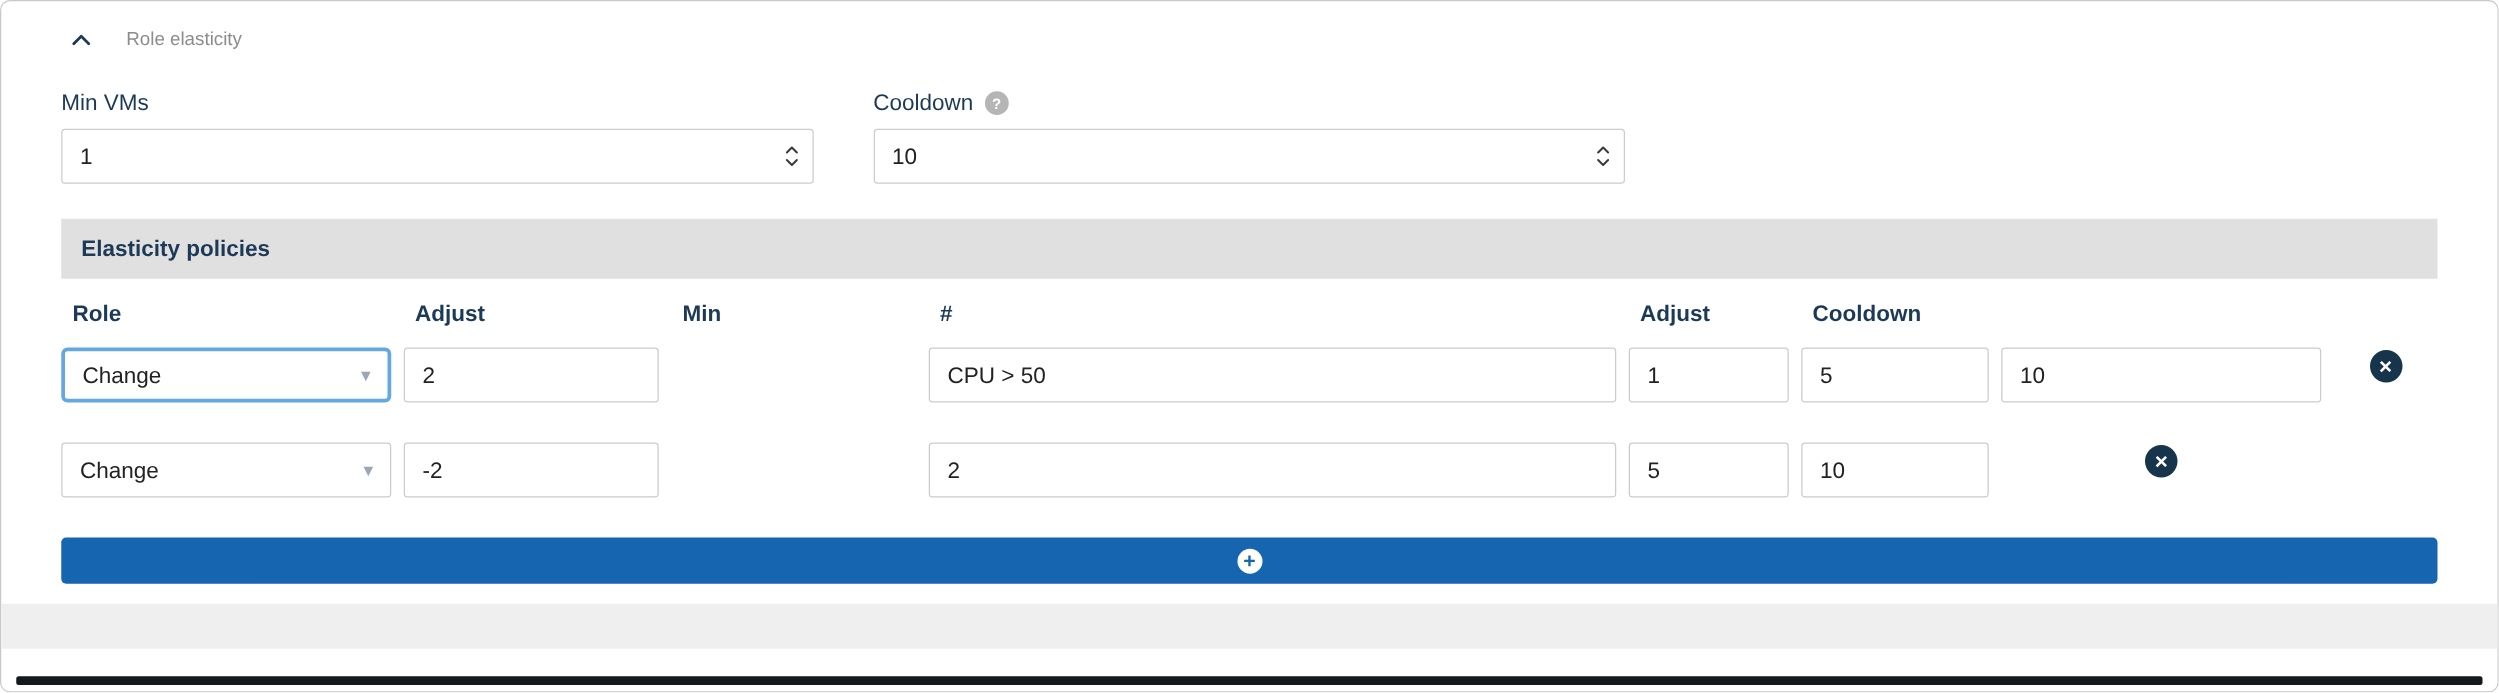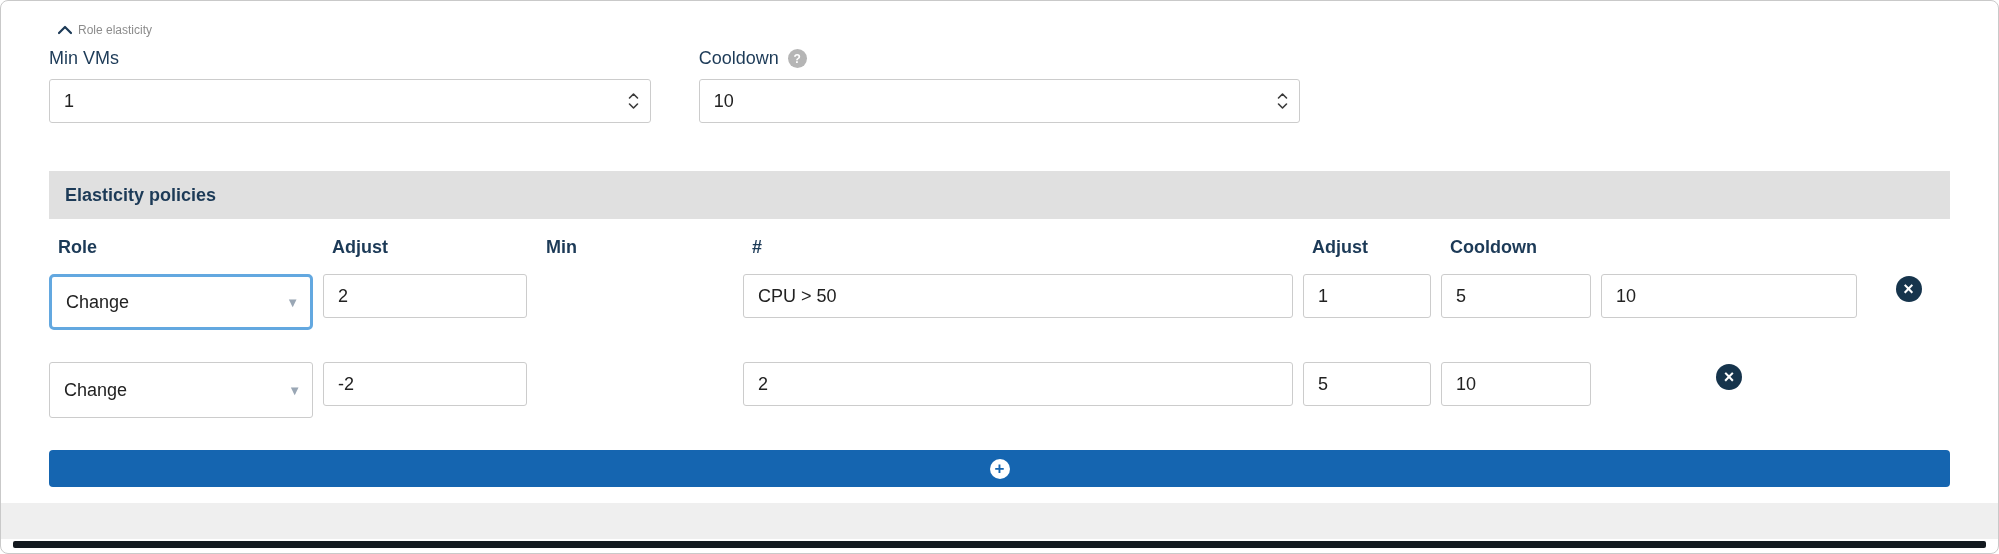--- a/index.html
+++ b/index.html
@@ -13,23 +13,23 @@
     width:1999px; height:554px;
     border:1px solid #c9c9c9;
     border-radius:8px;
     background:#ffffff;
     overflow:hidden;
   }
   .content { padding:14px 48px 0 48px; }
 
   
   .toggle-row {
-    display:flex; align-items:center; gap:5px;
-    margin:8px 0 11px 8px;
-    color:#8c8c8c; font-size:12px;
+    display:flex; align-items:center; gap:28px;
+    margin:8px 0 32px 8px;
+    color:#8c8c8c; font-size:15px;
     cursor:default;
   }
   .chev-up { display:inline-flex; }
 
   
   .fields {
     display:grid;
     grid-template-columns:1fr 1fr 1fr;
     column-gap:48px;
   }
@@ -54,21 +54,21 @@
     background:#ffffff; outline:none;
   }
   .spinner {
     position:absolute; right:12px; top:50%; transform:translateY(-50%);
     display:flex; flex-direction:column; align-items:center; gap:3px;
     cursor:pointer;
   }
 
   
   .policies-header {
-    margin-top:48px;
+    margin-top:28px;
     background:#e0e0e0;
     height:48px;
     display:flex; align-items:center;
     padding:0 16px;
     font-weight:bold; font-size:18px; color:#1c3a57;
   }
   .pgrid {
     display:grid;
     grid-template-columns:264px 204px 196px 550px 128px 150px 256px 1fr;
     column-gap:10px;
@@ -82,21 +82,21 @@
   .prow { margin-bottom:32px; align-items:start; }
   .cell-input {
     width:100%; height:44px;
     border:1px solid #cccccc; border-radius:3px;
     padding:0 12px 0 14px;
     font-size:18px; color:#222222;
     font-family:"Liberation Sans", sans-serif;
     background:#ffffff; outline:none;
   }
   .select {
-    position:relative; height:56px;
+    position:relative; height:44px;
     border:1px solid #cccccc; border-radius:3px;
     background:#ffffff;
     display:flex; align-items:center;
     padding:0 32px 0 14px;
     font-size:18px; color:#222222;
     cursor:pointer;
   }
   .select.focused {
     border:3px solid #63a8e0;
     border-radius:5px;

